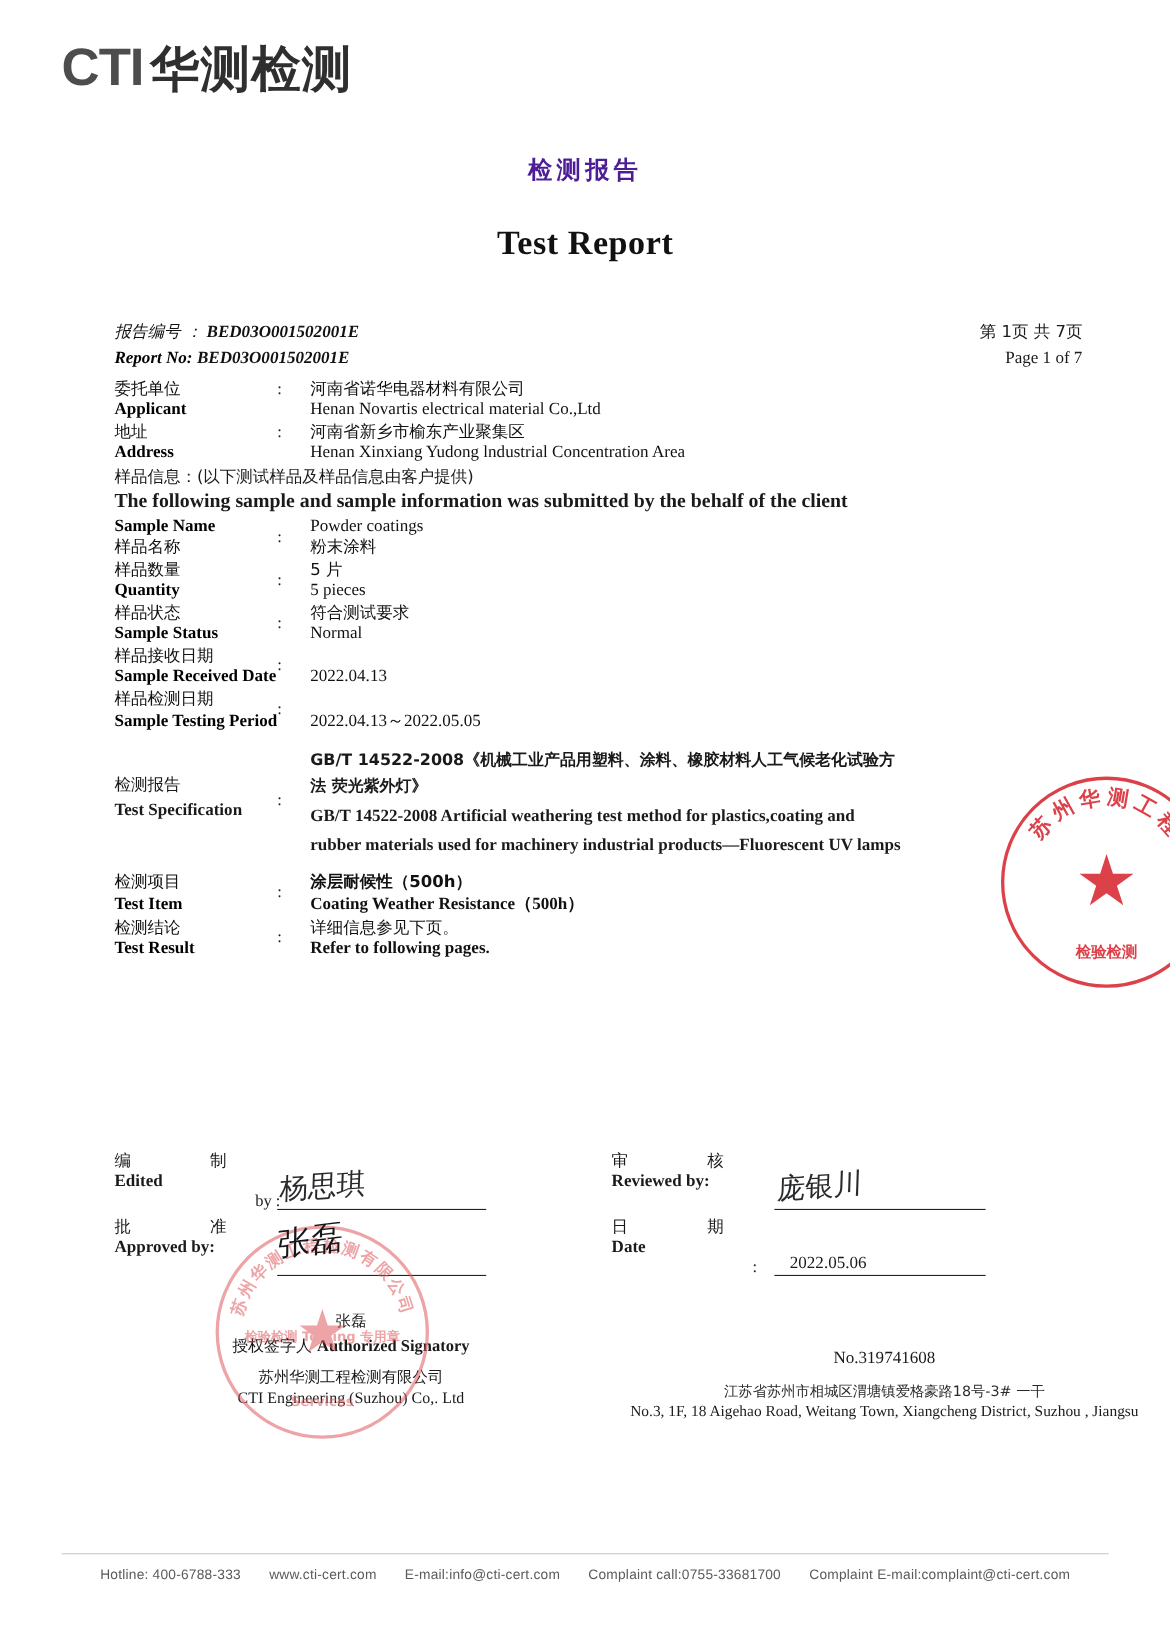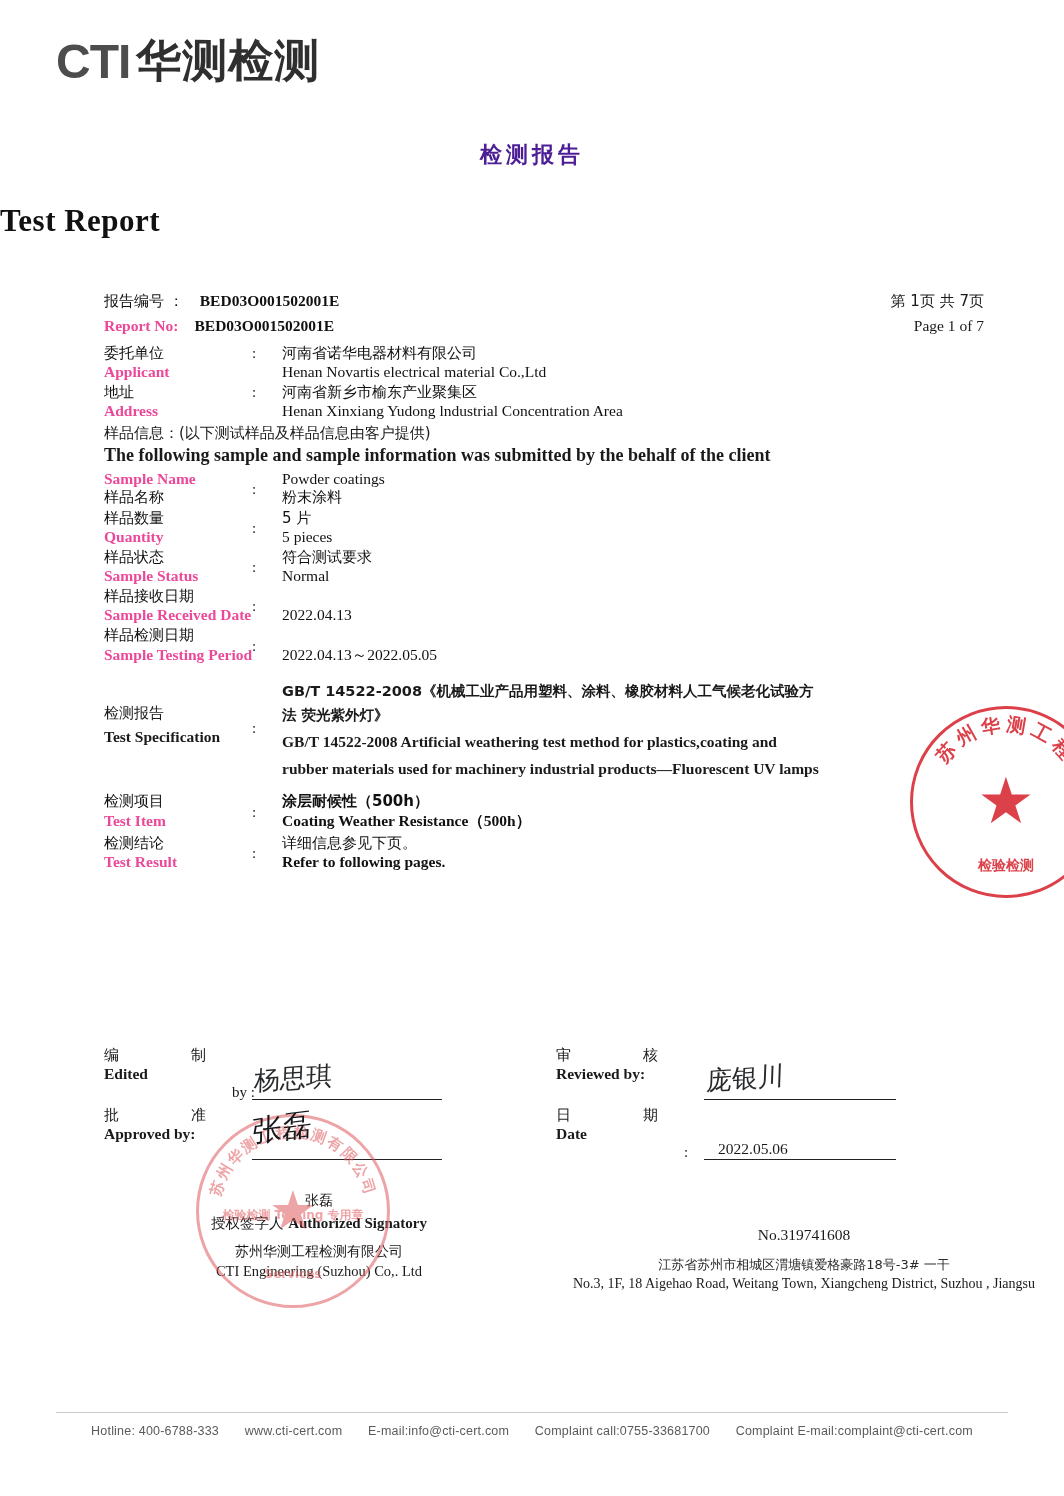--- a/index.html
+++ b/index.html
@@ -19,21 +19,21 @@
     position: absolute;
     inset: 0;
   }
 
   
   .logo {
     position: absolute;
     left: 56px;
     top: 38px;
     display: flex;
-    align-items: flex-start;
+    align-items: center;
     gap: 6px;
   }
   .logo-cti {
     font-family: "Liberation Sans", sans-serif;
     font-weight: bold;
     font-size: 48px;
     letter-spacing: -1px;
     color: #4d4d4d;
     line-height: 1;
   }
@@ -57,20 +57,21 @@
     font-weight: bold;
     font-size: 22px;
     letter-spacing: 4px;
     color: #4c1d95;
   }
   .title-en {
     position: absolute;
     top: 203px;
     left: 0;
     width: 100%;
+    text-align: center;
     font-family: "Liberation Serif", serif;
     font-weight: bold;
     font-size: 31px;
     letter-spacing: 0.5px;
     color: #111;
   }
 
   
   .content {
     position: absolute;
@@ -81,21 +82,21 @@
   .lbl-cn {
     font-family: "DejaVu Sans", sans-serif;
     font-size: 15px;
     color: #111;
     white-space: nowrap;
   }
   .lbl-en {
     font-family: "Liberation Serif", serif;
     font-weight: bold;
     font-size: 15.5px;
-    color: #ec4899;
+    color: #000000;
     white-space: nowrap;
   }
   .val-cn {
     font-family: "DejaVu Sans", sans-serif;
     font-size: 15px;
     color: #111;
   }
   .val-en {
     font-family: "Liberation Serif", serif;
     font-size: 15.5px;
@@ -106,22 +107,23 @@
   }
 
   .top-grid {
     position: relative;
     height: 52px;
   }
   .top-left-1, .top-left-2 {
     position: absolute;
     left: 0;
     display: flex;
-    gap: 16px;
-    align-items: flex-start;
+    gap: 4px;
+    align-items: center;
+    font-style: italic;
   }
   .top-left-1 { top: 0; }
   .top-left-2 { top: 25px; }
   .top-right-1, .top-right-2 {
     position: absolute;
     right: 0;
     text-align: right;
   }
   .top-right-1 { top: 0; font-family: "DejaVu Sans", sans-serif; font-size: 15px; }
   .top-right-2 { top: 25px; font-family: "Liberation Serif", serif; font-size: 15.5px; }

